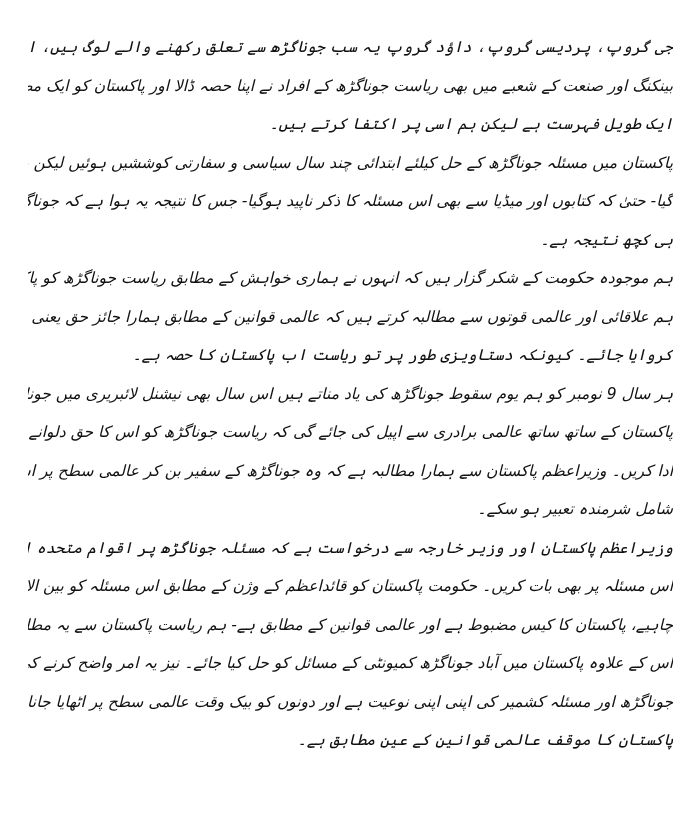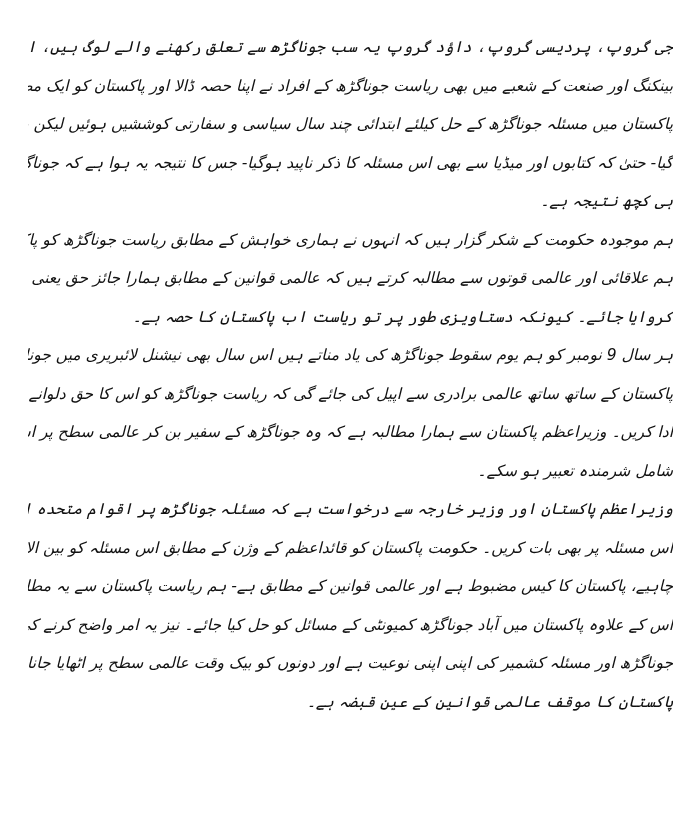--- a/index.html
+++ b/index.html
@@ -41,20 +41,21 @@
       text-align-last: right;
     }
   </style>
 </head>
 <body>
 
 <div class="page">
   <p class="para">
     <span class="line">جی گروپ، پردیسی گروپ، داؤد گروپ یہ سب جوناگڑھ سے تعلق رکھنے والے لوگ ہیں، ایسے ہی پاکستان بننے کے ساتھ ہی</span>
     <span class="line">بینکنگ اور صنعت کے شعبے میں بھی ریاست جوناگڑھ کے افراد نے اپنا حصہ ڈالا اور پاکستان کو ایک مضبوط بنیاد فراہم کی۔ یوں تو</span>
+    <span class="line last">ایک طویل فہرست ہے لیکن ہم اسی پر اکتفا کرتے ہیں۔</span>
   </p>
   <p class="para">
     <span class="line">پاکستان میں مسئلہ جوناگڑھ کے حل کیلئے ابتدائی چند سال سیاسی و سفارتی کوششیں ہوئیں لیکن بدقسمتی سے بعد میں اسے بھلا دیا</span>
     <span class="line">گیا- حتیٰ کہ کتابوں اور میڈیا سے بھی اس مسئلہ کا ذکر ناپید ہوگیا- جس کا نتیجہ یہ ہوا ہے کہ جوناگڑھ کے متعلق نوجوان نسل کو شاید</span>
     <span class="line last">ہی کچھ نتیجہ ہے۔</span>
   </p>
   <p class="para">
     <span class="line">ہم موجودہ حکومت کے شکر گزار ہیں کہ انہوں نے ہماری خواہش کے مطابق ریاست جوناگڑھ کو پاکستان کے نقشے میں شامل کیا،</span>
     <span class="line">ہم علاقائی اور عالمی قوتوں سے مطالبہ کرتے ہیں کہ عالمی قوانین کے مطابق ہمارا جائز حق یعنی ہماری ریاست پر بھارت کا قبضہ ختم</span>
     <span class="line last">کروایا جائے۔ کیونکہ دستاویزی طور پر تو ریاست اب پاکستان کا حصہ ہے۔</span>
@@ -66,15 +67,15 @@
     <span class="line last">شامل شرمندہ تعبیر ہو سکے۔</span>
   </p>
   <p class="para">
     <span class="line">وزیراعظم پاکستان اور وزیر خارجہ سے درخواست ہے کہ مسئلہ جوناگڑھ پر اقوام متحدہ اور دیگر عالمی فورمز پر بات کرتے ہوئے</span>
     <span class="line">اس مسئلہ پر بھی بات کریں۔ حکومت پاکستان کو قائداعظم کے وژن کے مطابق اس مسئلہ کو بین الاقوامی سطح پر ضرور اٹھانا</span>
     <span class="line">چاہیے، پاکستان کا کیس مضبوط ہے اور عالمی قوانین کے مطابق ہے- ہم ریاست پاکستان سے یہ مطالبہ بھی کرتے ہیں کہ اسلام آباد</span>
   </p>
   <p class="para">
     <span class="line">اس کے علاوہ پاکستان میں آباد جوناگڑھ کمیونٹی کے مسائل کو حل کیا جائے۔ نیز یہ امر واضح کرنے کی ضرورت ہے کہ مسئلہ</span>
     <span class="line">جوناگڑھ اور مسئلہ کشمیر کی اپنی اپنی نوعیت ہے اور دونوں کو بیک وقت عالمی سطح پر اٹھایا جانا چاہئے کیونکہ قانونی اور اخلاقی طور پہ</span>
-    <span class="line last">پاکستان کا موقف عالمی قوانین کے عین قبضہ ہے۔</span>
+    <span class="line last">پاکستان کا موقف عالمی قوانین کے عین مطابق ہے۔</span>
   </p>
 </div>
 
 </body></html>

